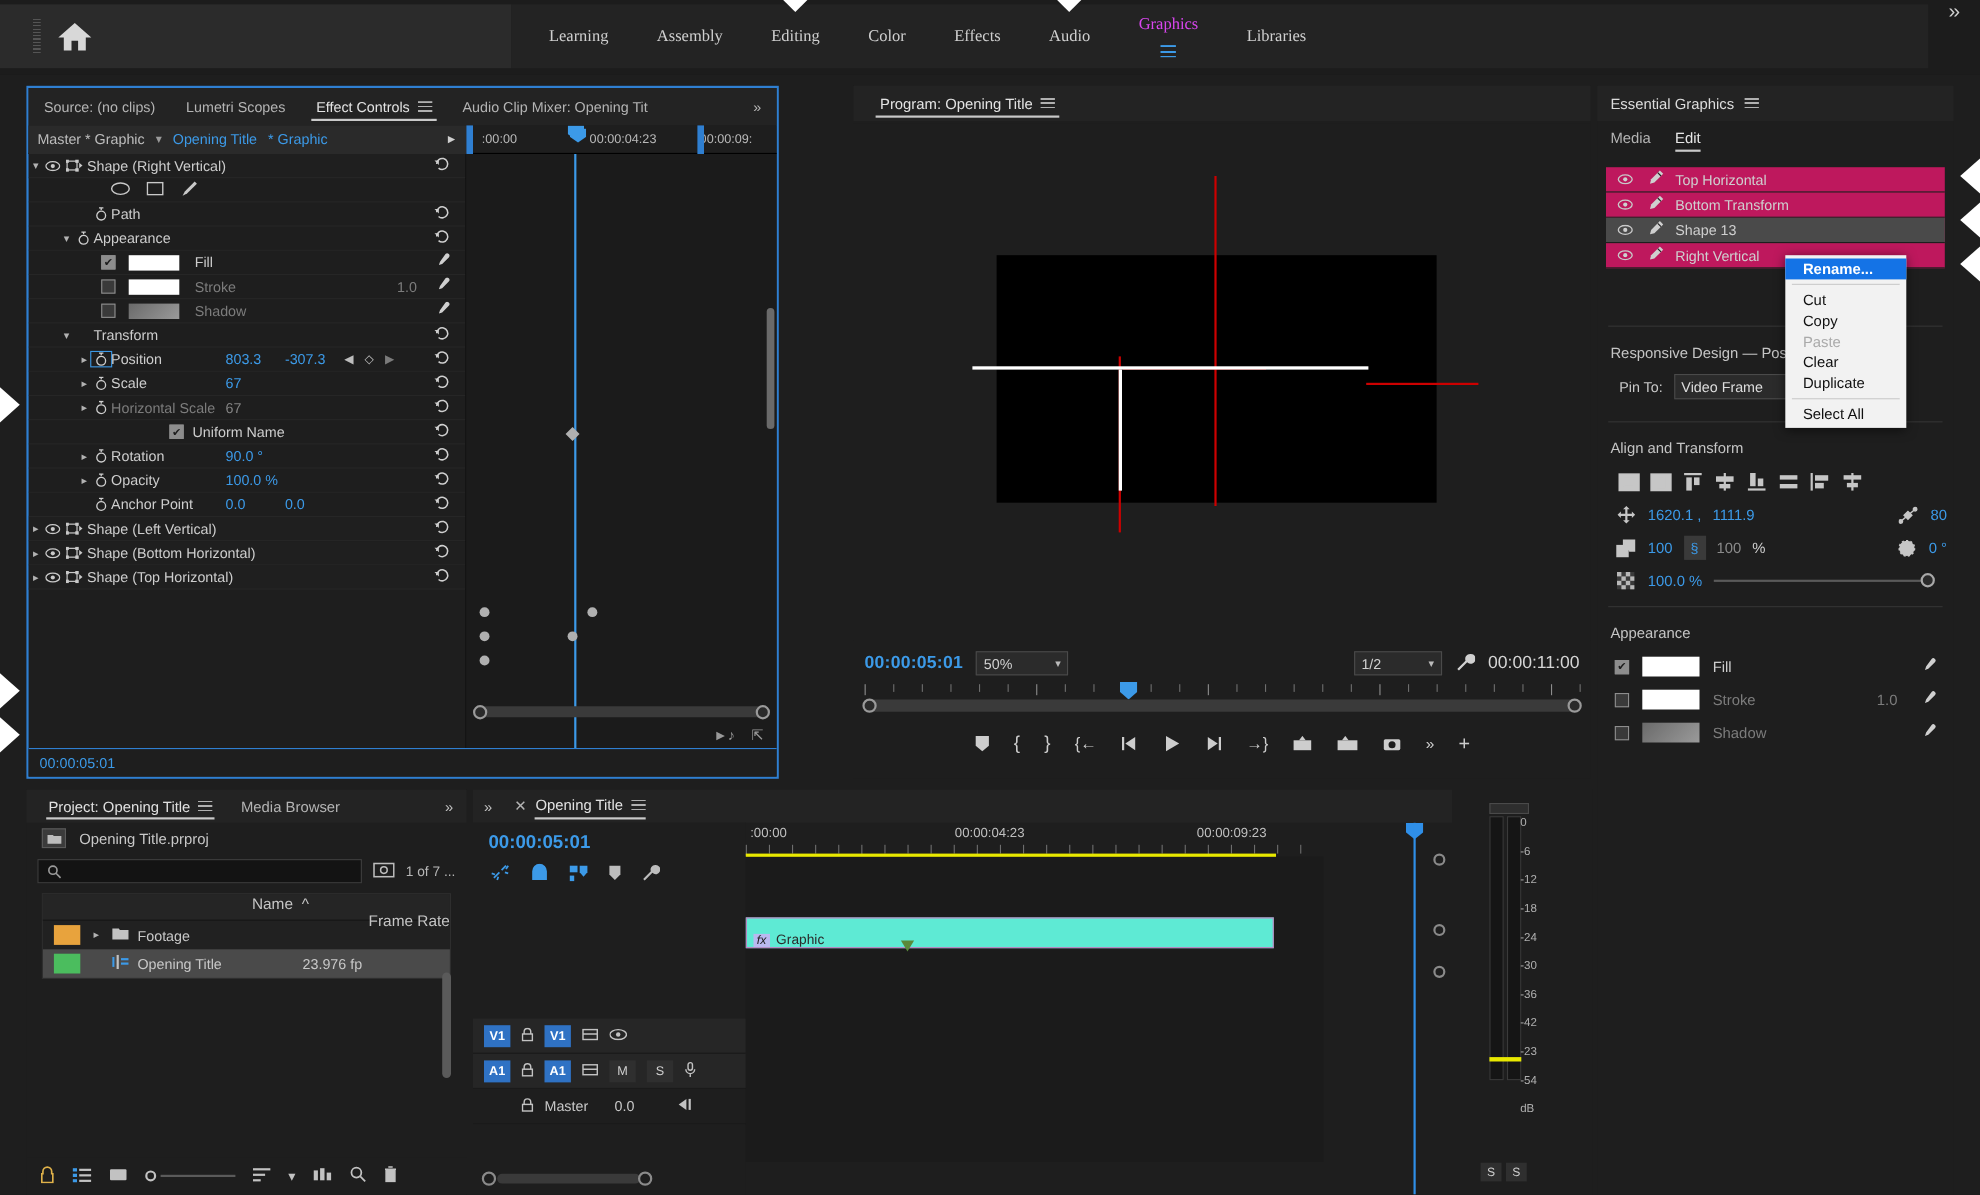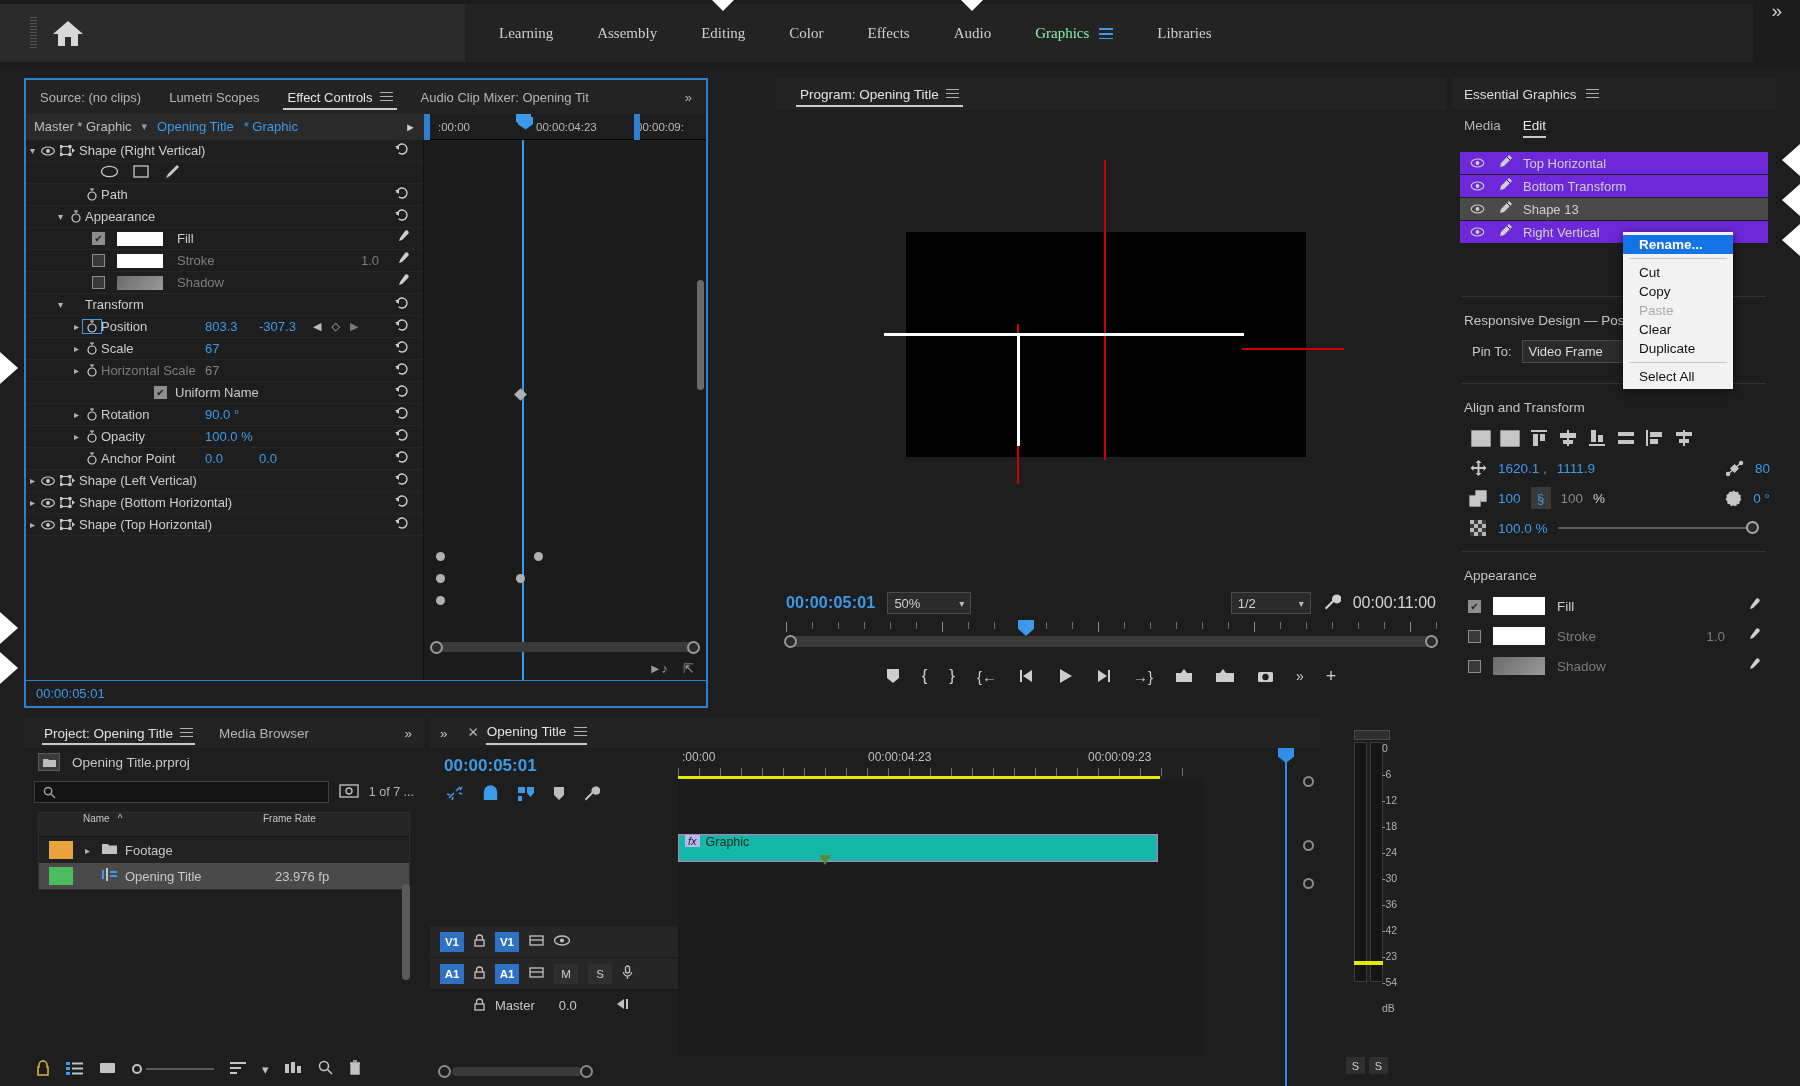--- a/index.html
+++ b/index.html
@@ -28,21 +28,21 @@
      repeating-linear-gradient(to bottom, #555 0 1px, transparent 1px 3px);
      margin-right: 14px; }
   .home-icon { width: 34px; height: 30px; position: relative; }
   .home-icon svg { width: 34px; height: 30px; fill: #d8d8d8; }
   .wsnav { flex: 1; display: flex; align-items: center; height: 58px; margin-top: 4px;
     background: #232323; padding-left: 12px; gap: 0; }
   .ws-item {
     padding: 6px 22px; font-size: 15px; color: #cfcfcf; cursor: default;
     display: flex; align-items: center; gap: 10px; position: relative; font-family: Liberation Serif, serif;
   }
-  .ws-item.active { color: #86efac; }
+  .ws-item.active { color: #d946ef; flex-direction: column; }
   .ws-item .hamb { display: inline-block; width: 14px; height: 11px;
     background: repeating-linear-gradient(to bottom, #3c9ae8 0 2px, transparent 2px 5px); }
   .ws-caret { position: absolute; top: 0; width: 0; height: 0;
     border-left: 14px solid transparent; border-right: 14px solid transparent;
     border-top: 14px solid #fff; }
   .chev-more { color: #cfcfcf; font-size: 19px; padding: 0 18px; }
 
   
   .panel { position: absolute; background: #1e1e1e; }
   .panel-head { height: 32px; background: #232323; display: flex; align-items: center;
@@ -145,21 +145,21 @@
 
   
   #eg { left: 1452px; top:78px; width: 324px; height: 1008px; background:#1e1e1e; }
   .eg-head { height:32px; background:#232323; display:flex; align-items:center;
       padding-left:12px; gap:9px; font-size:13.5px; color:#dcdcdc;}
   .eg-tabs { height:34px; display:flex; align-items:center; padding-left:12px; gap:22px;
       font-size:13.5px; }
   .eg-tab { color:#b4b4b4; position:relative; padding-bottom:4px;}
   .eg-tab.active { color:#e8e8e8; }
   .eg-tab.active::after{content:'';position:absolute;left:0;right:0;bottom:-1px;height:2px;background:#c9c9c9;}
-  .eg-list { margin: 8px 8px 0 8px; background:#6d28d9; }
+  .eg-list { margin: 8px 8px 0 8px; background:#be185d; }
   .eg-li { height:23px; display:flex; align-items:center; gap:10px; padding-left:8px;
       font-size:13px; color:#cfcfcf; border-bottom:1px solid #1e1e1e;}
   .eg-li.sel { background:#4a4a4a; }
   .eg-li .eye svg { width:15px; height:10px; fill:#cfcfcf; }
   .pen svg { width:17px; height:15px; fill:#cfcfcf; }
   .eg-sec-title { font-size:13.5px; color:#c4c4c4; padding:10px 0 8px 12px; }
   .divider { height:1px; background:#343434; margin:6px 10px; }
   .pin-row { display:flex; align-items:center; gap:10px; padding-left:20px; height:30px; }
   .pin-sel { background:#2b2b2b; border:1px solid #4a4a4a; height:23px; width:128px;
       display:flex; align-items:center; padding:0 6px; font-size:13px; color:#ddd;}
@@ -200,22 +200,22 @@
   .pj-file { height:28px; display:flex; align-items:center; gap:12px; padding-left:14px;
       font-size:13.5px; color:#c8c8c8; }
   .pj-fileicon { width:22px; height:18px; background:#3b3b3b; border:1px solid #5a5a5a;
       display:flex;align-items:center;justify-content:center; }
   .pj-search { height:32px; display:flex; align-items:center; gap:10px; padding:0 10px; }
   .searchbox { flex:1; height:22px; background:#131313; border:1px solid #3f3f3f;
       display:flex; align-items:center; padding-left:8px; }
   .searchbox svg { width:13px; height:13px; fill:#9a9a9a; }
   .pj-count { font-size:12.5px; color:#b6b6b6; white-space:nowrap; }
   .pj-table { margin:4px 14px 0 14px; border:1px solid #2e2e2e; background:#212121; }
-  .pj-th { height:24px; display:flex; align-items:flex-start; font-size:10px;
-      background:#252525; color:#c5c5c5; border-bottom:1px solid #141414;}
+  .pj-th { height:24px; display:flex; align-items:flex-end; font-size:14px;
+      background:#252525; color:#c5c5c5; border-bottom:1px solid #141414;flex-direction:column;}
   .pj-tr { height:26px; display:flex; align-items:center; font-size:13px; color:#c8c8c8;}
   .pj-tr.sel { background:#4a4a4a; }
   .cswatch { width:24px; height:18px; margin:0 8px 0 10px; }
   .pj-foot { position:absolute; bottom:0; left:0; width:400px; height:34px;
       display:flex; align-items:center; gap:16px; padding-left:12px; background:#1e1e1e;}
   .pj-foot svg { fill:#c2c2c2; }
 
   
   #timeline { left:430px; top:718px; width:890px; height:368px; background:#1e1e1e; }
   .tl-head { height:30px; background:#232323; display:flex; align-items:center;
@@ -234,22 +234,22 @@
   .tl-grid { position:absolute; left:248px; top:61px; width:525px; height:277px;
       background:#1b1b1b; }
   .tl-ph { position:absolute; top:30px; bottom:0; width:2px; background:#2f8fe8; }
   .tl-ph-head { position:absolute; top:30px; width:16px; height:15px; background:#2f8fe8;
       clip-path:polygon(0 0,100% 0,100% 58%,50% 100%,0 58%);}
   .track-hdr { height:32px; display:flex; align-items:center; gap:10px; padding-left:10px;
       background:#262626; border-bottom:1px solid #1a1a1a; }
   .tbtn { width:24px; height:20px; background:#2f2f2f; color:#cfcfcf;
       display:inline-flex; align-items:center; justify-content:center; font-size:11.5px;}
   .tbtn.blue { background:#2f72c4; color:#fff; font-weight:bold; }
-  .clip { position:absolute; background:#14b8a6; border:1px solid #c07fc0; height:28px;
-      display:flex; align-items:flex-start; gap:6px; padding-left:6px; font-size:12.5px;
+  .clip { position:absolute; background:#5eead4; border:1px solid #c07fc0; height:28px;
+      display:flex; align-items:flex-end; gap:6px; padding-left:6px; font-size:12.5px;
       color:#2b2b2b; }
   .clip .fx { background:#b9b9f0; color:#1e1e1e; font-style:italic; padding:0 3px;
       font-size:11px; }
   .tl-scrollv { position:absolute; right:6px; top:70px; width:11px; height:11px;
       border:2px solid #8a8a8a; border-radius:50%; }
 
   
   #meters { left:1330px; top:718px; width:118px; height:368px; background:#1e1e1e; }
   .meter-scale { position:absolute; left:52px; top:24px; font-size:10.5px; color:#b0b0b0;}
   .meter-scale div { height:26px; }

